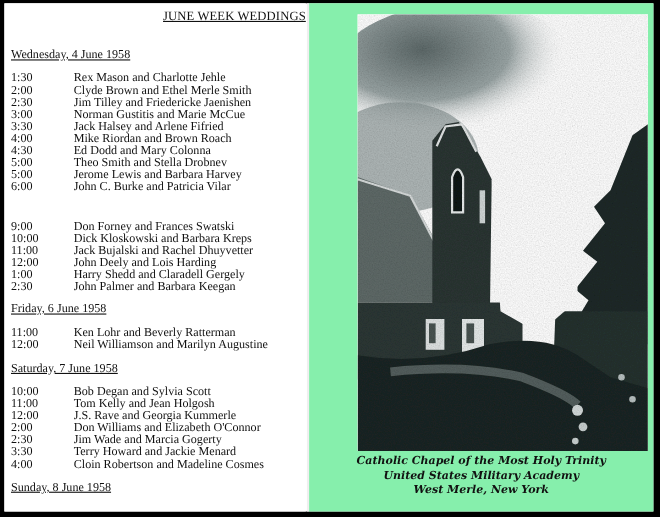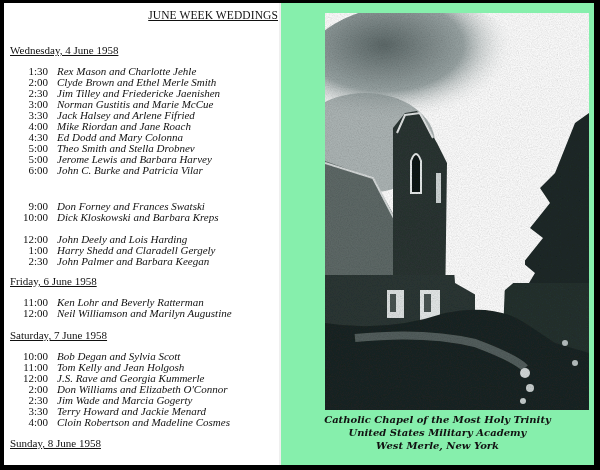--- a/index.html
+++ b/index.html
@@ -4,46 +4,47 @@
 <style>
   html, body { margin:0; padding:0; }
   body { width:600px; height:470px; background:#000; position:relative; overflow:hidden; font-family:"Liberation Serif", serif; }
   .page { position:absolute; left:4px; top:3px; width:590px; height:462px; background:#fff; }
   .left { position:absolute; left:0; top:0; width:274px; height:462px; background:#fff; }
   .divider { position:absolute; left:275px; top:0; width:2px; height:462px; background:#efefef; }
   .right { position:absolute; left:277px; top:0; width:313px; height:462px; background:#86efac; }
   .title { position:absolute; left:0; width:274px; top:6px; text-align:right; font-size:11.5px; text-decoration:underline; color:#111; letter-spacing:0.1px; }
   .day { position:absolute; left:6px; font-size:11px; text-decoration:underline; color:#111; }
   .row { position:absolute; left:6px; font-size:11px; color:#111; height:11px; line-height:11px; white-space:nowrap; }
-  .row .t { display:inline-block; width:38px; text-align:right; }
-  .row .n { display:inline-block; margin-left:9px;font-style:italic; }
+  .row .t { display:inline-block; width:38px; text-align:left; }
+  .row .n { display:inline-block; margin-left:19px; }
   .photo { position:absolute; left:44px; top:10px; width:264px; height:397px; overflow:hidden; background:#fff; }
   .caption { position:absolute; left:0; width:313px; text-align:center; font-family:"DejaVu Serif", serif; font-size:10px; font-weight:bold; font-style:italic; color:#111; line-height:13px; }
 </style>
 </head>
 <body>
 
 <div class="page">
   <div class="left">
     <div class="title">JUNE WEEK WEDDINGS</div>
 
     <div class="day" style="top:41px">Wednesday, 4 June 1958</div>
     <div class="row" style="top:63px"><span class="t">1:30</span><span class="n">Rex Mason and Charlotte Jehle</span></div>
     <div class="row" style="top:74px"><span class="t">2:00</span><span class="n">Clyde Brown and Ethel Merle Smith</span></div>
     <div class="row" style="top:85px"><span class="t">2:30</span><span class="n">Jim Tilley and Friedericke Jaenishen</span></div>
     <div class="row" style="top:96px"><span class="t">3:00</span><span class="n">Norman Gustitis and Marie McCue</span></div>
     <div class="row" style="top:107px"><span class="t">3:30</span><span class="n">Jack Halsey and Arlene Fifried</span></div>
-    <div class="row" style="top:118px"><span class="t">4:00</span><span class="n">Mike Riordan and Jane Roach</span></div>
+    <div class="row" style="top:118px"><span class="t">4:00</span><span class="n">Mike Riordan and Brown Roach</span></div>
     <div class="row" style="top:129px"><span class="t">4:30</span><span class="n">Ed Dodd and Mary Colonna</span></div>
     <div class="row" style="top:140px"><span class="t">5:00</span><span class="n">Theo Smith and Stella Drobnev</span></div>
     <div class="row" style="top:151px"><span class="t">5:00</span><span class="n">Jerome Lewis and Barbara Harvey</span></div>
     <div class="row" style="top:162px"><span class="t">6:00</span><span class="n">John C. Burke and Patricia Vilar</span></div>
 
     <div class="row" style="top:198px"><span class="t">9:00</span><span class="n">Don Forney and Frances Swatski</span></div>
     <div class="row" style="top:209px"><span class="t">10:00</span><span class="n">Dick Kloskowski and Barbara Kreps</span></div>
+    <div class="row" style="top:220px"><span class="t">11:00</span><span class="n">Jack Bujalski and Rachel Dhuyvetter</span></div>
     <div class="row" style="top:231px"><span class="t">12:00</span><span class="n">John Deely and Lois Harding</span></div>
     <div class="row" style="top:242px"><span class="t">1:00</span><span class="n">Harry Shedd and Claradell Gergely</span></div>
     <div class="row" style="top:253px"><span class="t">2:30</span><span class="n">John Palmer and Barbara Keegan</span></div>
 
     <div class="day" style="top:272px">Friday, 6 June 1958</div>
     <div class="row" style="top:294px"><span class="t">11:00</span><span class="n">Ken Lohr and Beverly Ratterman</span></div>
     <div class="row" style="top:305px"><span class="t">12:00</span><span class="n">Neil Williamson and Marilyn Augustine</span></div>
 
     <div class="day" style="top:326px">Saturday, 7 June 1958</div>
     <div class="row" style="top:348px"><span class="t">10:00</span><span class="n">Bob Degan and Sylvia Scott</span></div>

